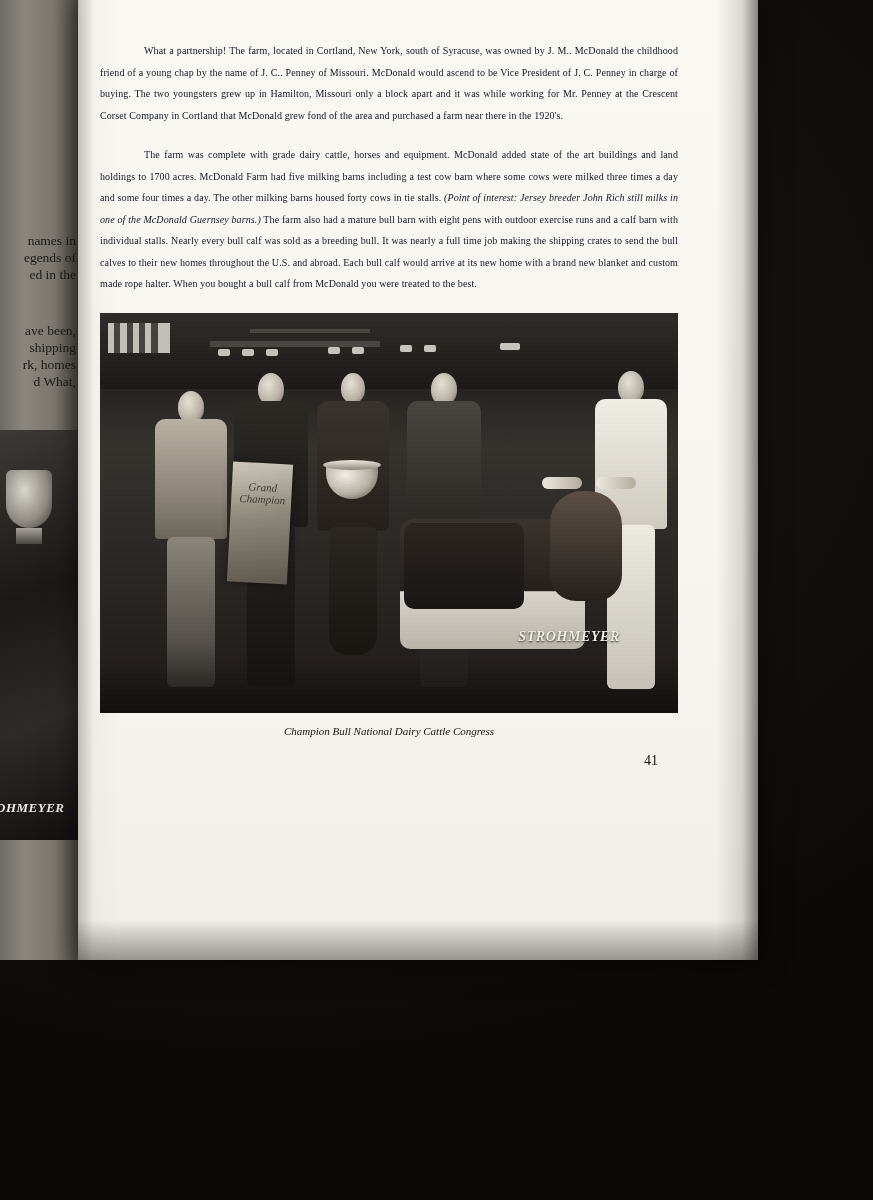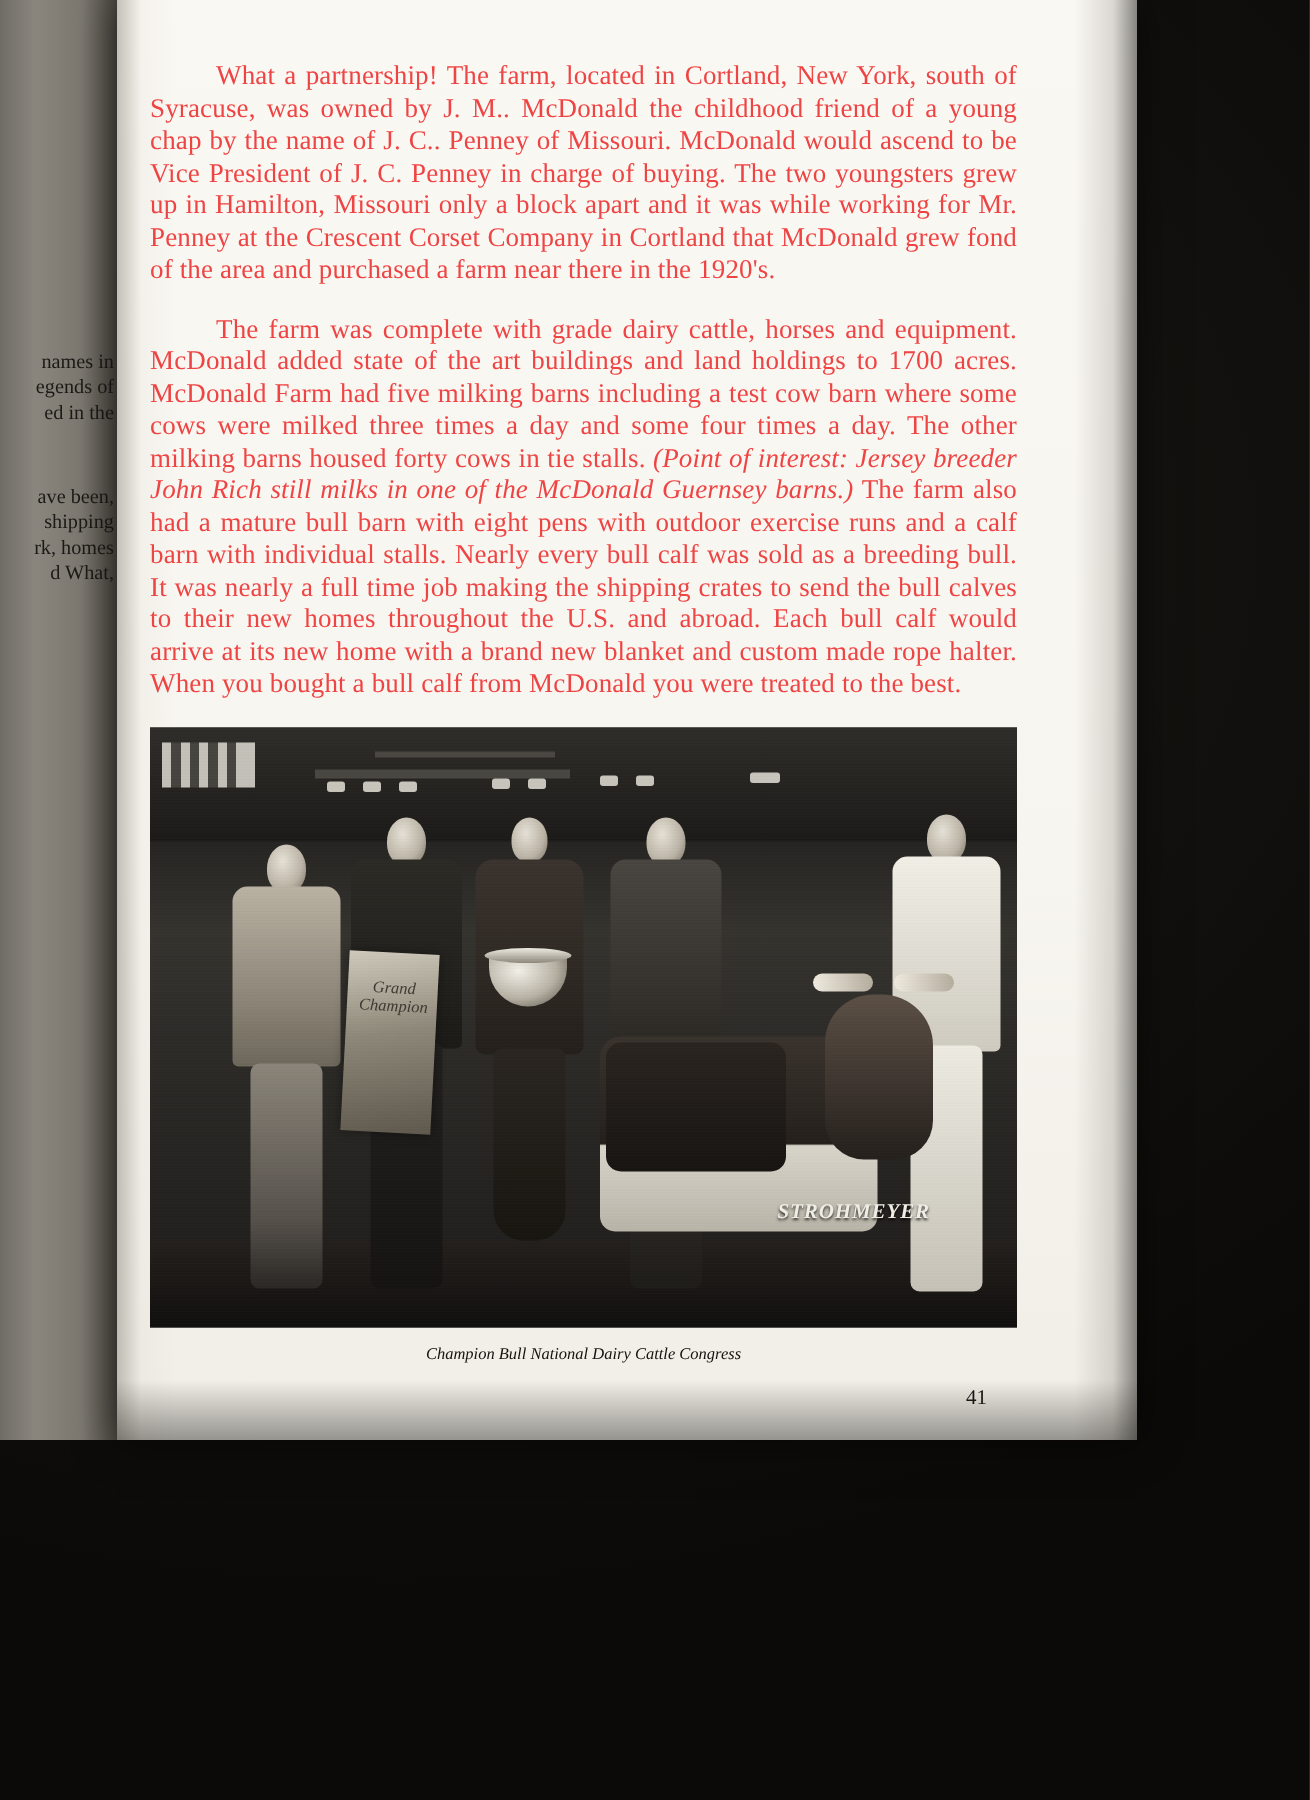--- a/index.html
+++ b/index.html
@@ -118,23 +118,23 @@
 
   .content {
     position: absolute;
     left: 22px;
     top: 40px;
     width: 578px;
   }
 
   p.body {
     margin: 0 0 18px 0;
-    font-size: 18px;
+    font-size: 10px;
     line-height: 21.5px;
-    color: #ef4444;
+    color: #0f172a;
     text-align: justify;
     text-indent: 44px;
     letter-spacing: 0.1px;
   }
   p.body em { font-style: italic; }
 
   
   .photo {
     position: relative;
     margin-top: 10px;
@@ -321,20 +321,24 @@
 
 <div class="left-page">
   <div class="lp-text" style="top:232px;text-align:right;">names in</div>
   <div class="lp-text" style="top:249px; ">egends of</div>
   <div class="lp-text" style="top:266px;">ed in the</div>
   <div class="lp-text" style="top:322px;">ave been,</div>
   <div class="lp-text" style="top:339px;">shipping</div>
   <div class="lp-text" style="top:356px;">rk, homes</div>
   <div class="lp-text" style="top:373px;">d What,</div>
 
+  <div class="left-photo">
+    <div class="trophy"></div>
+    <div class="lp-sig">OHMEYER</div>
+  </div>
 </div>
 
 <div class="page">
   <div class="page-inner"></div>
 
   <div class="content">
 
     <p class="body">What a partnership! The farm, located in Cortland, New York, south of Syracuse, was owned by J. M.. McDonald the childhood friend of a young chap by the name of J. C.. Penney of Missouri. McDonald would ascend to be Vice President of J. C. Penney in charge of buying. The two youngsters grew up in Hamilton, Missouri only a block apart and it was while working for Mr. Penney at the Crescent Corset Company in Cortland that McDonald grew fond of the area and purchased a farm near there in the 1920's.</p>
 
     <p class="body">The farm was complete with grade dairy cattle, horses and equipment. McDonald added state of the art buildings and land holdings to 1700 acres. McDonald Farm had five milking barns including a test cow barn where some cows were milked three times a day and some four times a day. The other milking barns housed forty cows in tie stalls. <em>(Point of interest: Jersey breeder John Rich still milks in one of the McDonald Guernsey barns.)</em> The farm also had a mature bull barn with eight pens with outdoor exercise runs and a calf barn with individual stalls. Nearly every bull calf was sold as a breeding bull. It was nearly a full time job making the shipping crates to send the bull calves to their new homes throughout the U.S. and abroad. Each bull calf would arrive at its new home with a brand new blanket and custom made rope halter. When you bought a bull calf from McDonald you were treated to the best.</p>

